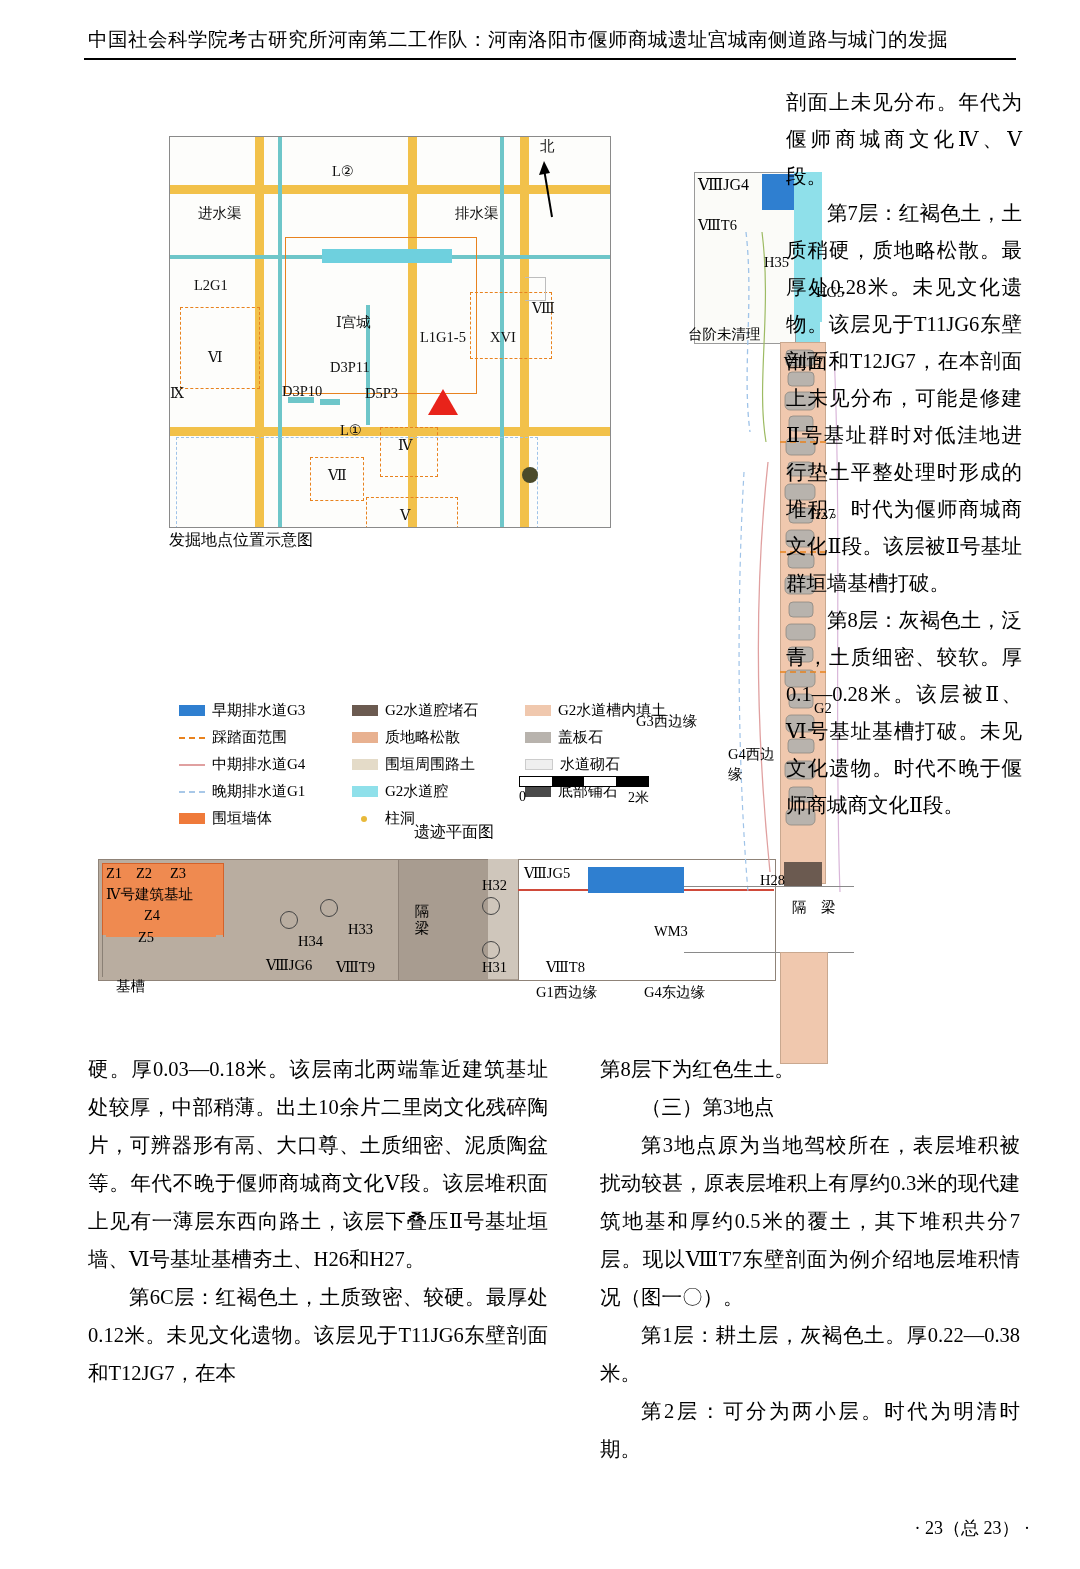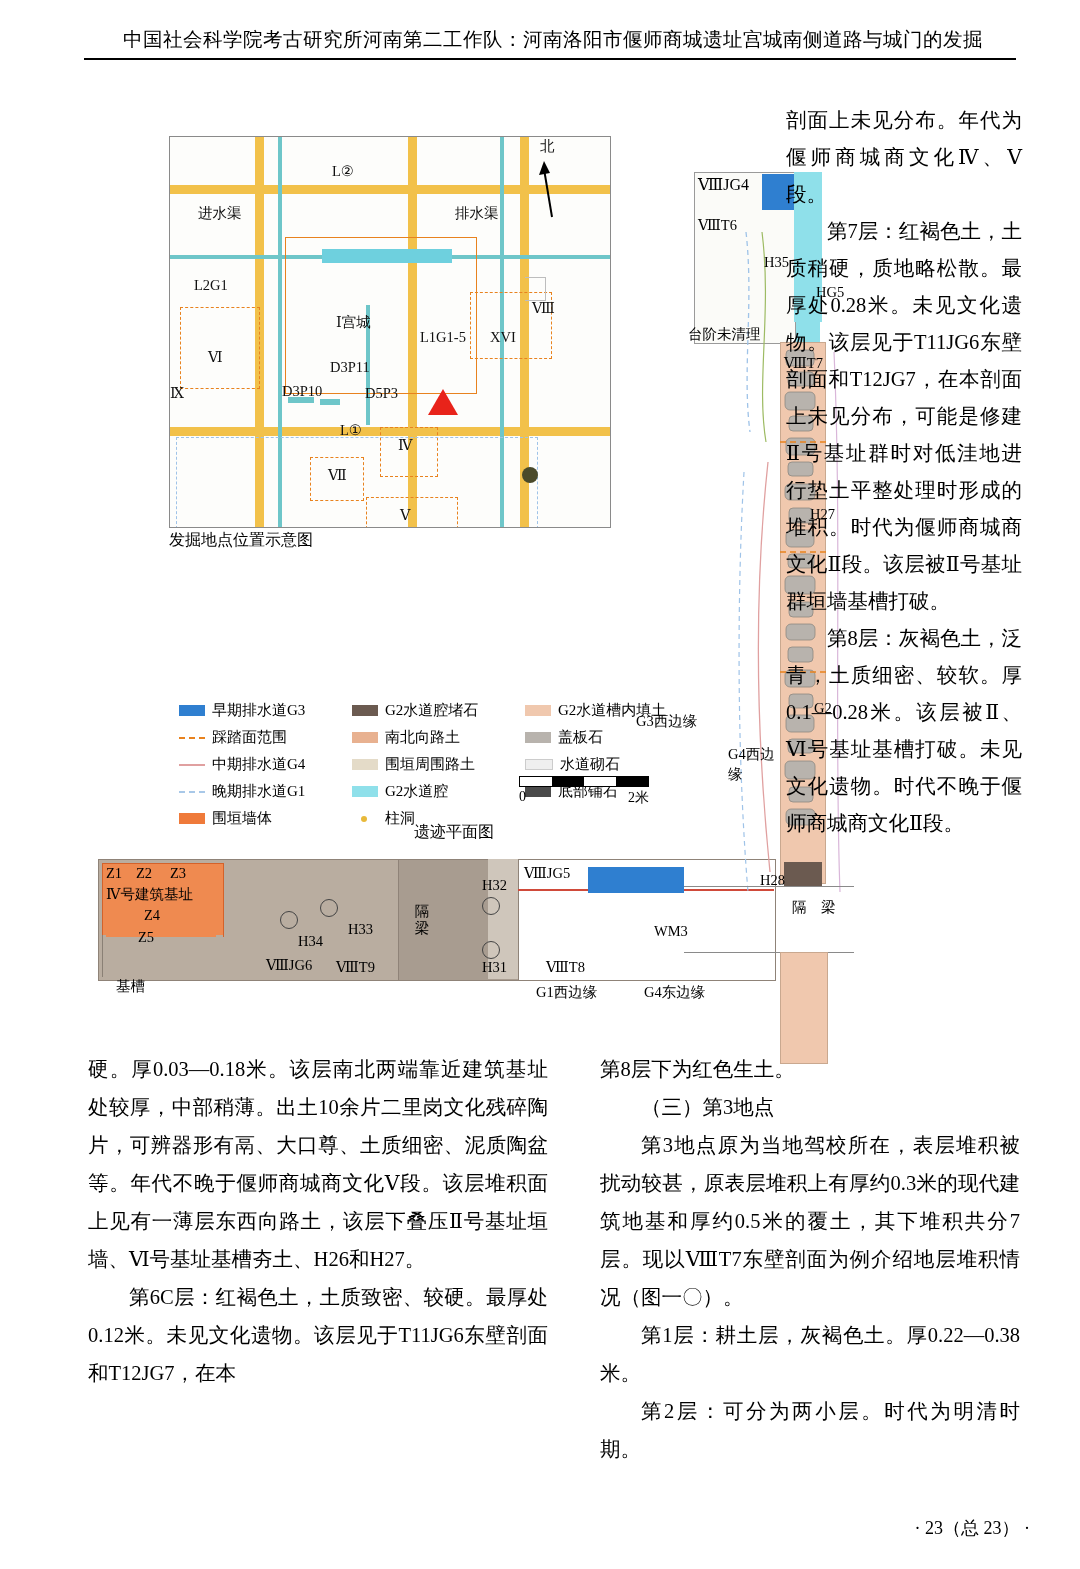--- a/index.html
+++ b/index.html
@@ -9,30 +9,30 @@
     font-family:"Liberation Serif","DejaVu Serif",serif;
     color:#000;
     position:relative;
     overflow:hidden;
   }
   .page { position:absolute; inset:0; }
 
   
   .header {
     position:absolute; left:88px; top:26px; width:930px;
-    font-size:19.5px; letter-spacing:0.5px; text-align:center;
+    font-size:19.5px; letter-spacing:0.5px; text-align:left;
     white-space:nowrap;
   }
   .header-rule {
     position:absolute; left:84px; top:58px; width:932px; height:2px; background:#000;
   }
 
   
   .right-col {
-    position:absolute; left:786px; top:102px; width:236px;
+    position:absolute; left:786px; top:84px; width:236px;
     font-size:20.5px; line-height:37px; text-align:justify;
     text-justify:inter-ideograph;
   }
   .right-col p { margin:0; }
   .indent { text-indent:2em; }
 
   
   .figure { position:absolute; left:84px; top:86px; width:690px; height:930px; }
 
   
@@ -194,21 +194,21 @@
             <span>G2水道槽内填土</span>
           </div>
       </div>
       <div class="row">
         <div class="item">
             <span class="swatch dash-red"></span>
             <span>踩踏面范围</span>
           </div>
         <div class="item">
             <span class="swatch" style="background:#e8b190"></span>
-            <span>南北向路土</span>
+            <span>质地略松散</span>
           </div>
         <div class="item">
             <span class="swatch" style="background:#b8b3ad"></span>
             <span>盖板石</span>
           </div>
       </div>
       <div class="row">
         <div class="item">
             <span class="swatch line-pink"></span>
             <span>中期排水道G4</span>

